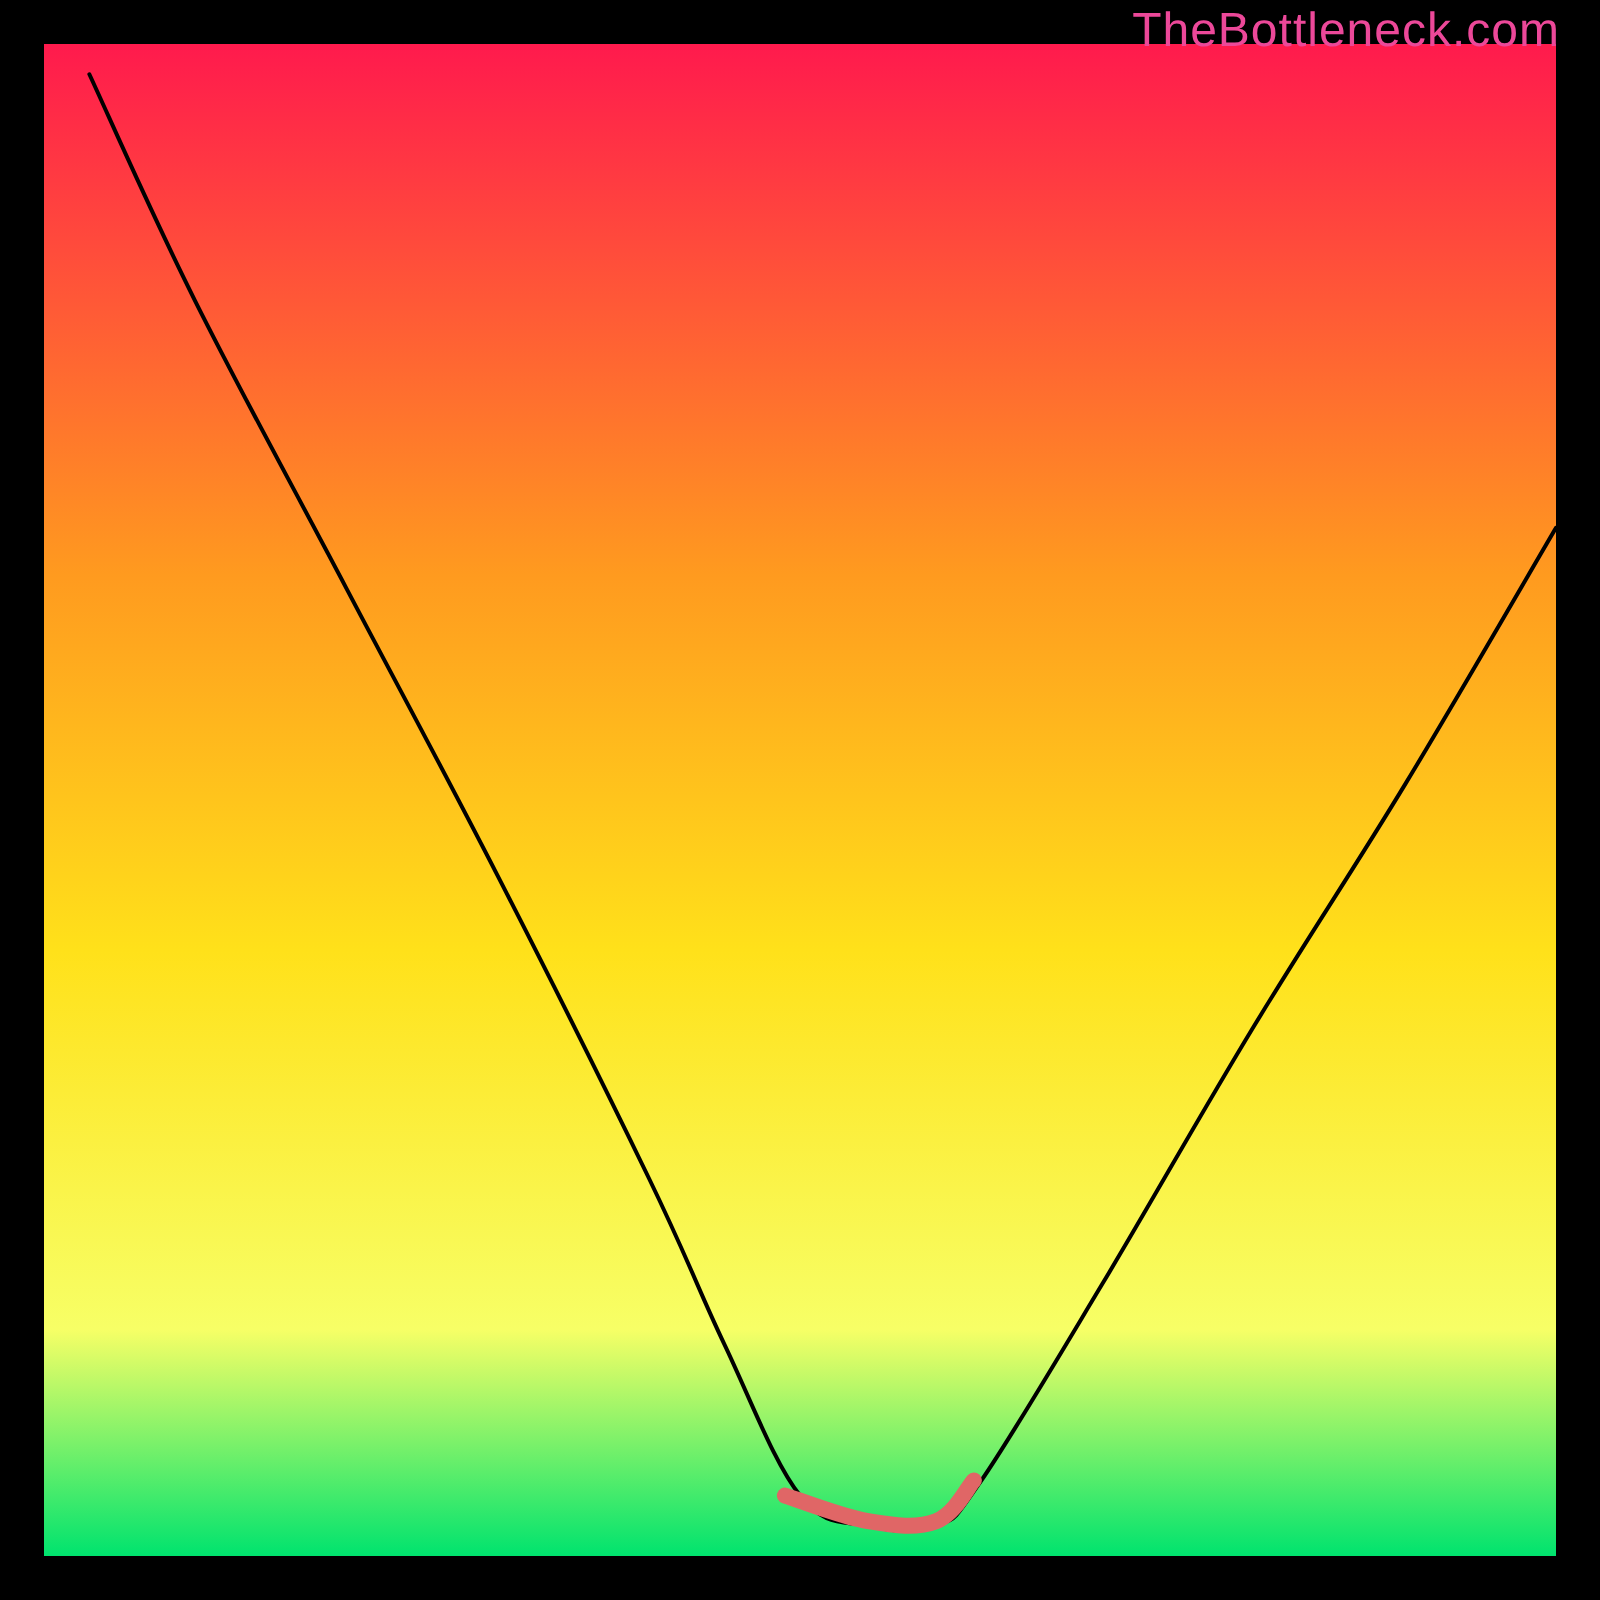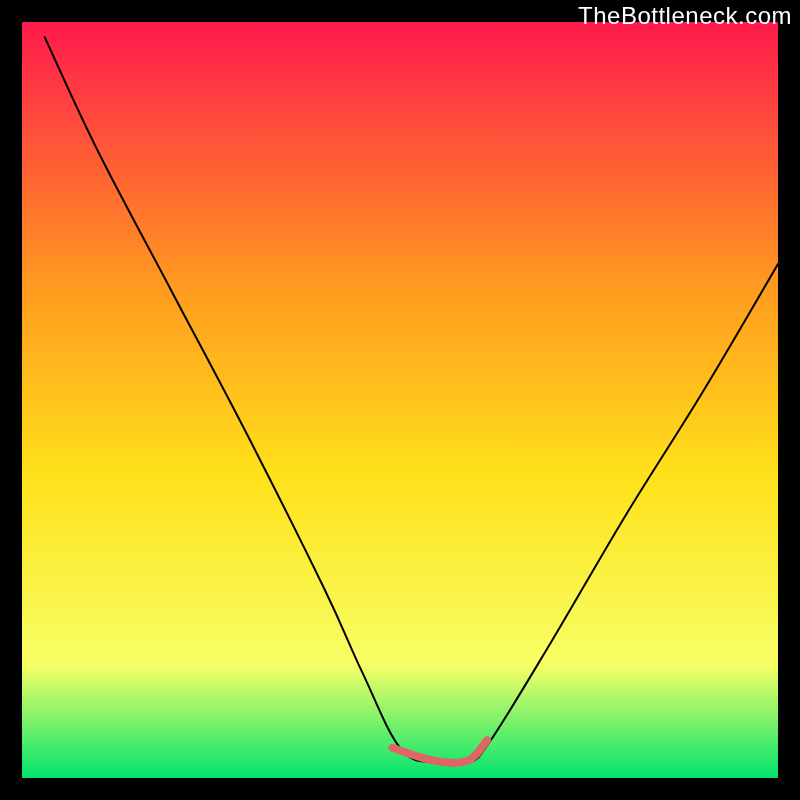--- a/index.html
+++ b/index.html
@@ -19,22 +19,22 @@
   .chart-area {
     position: absolute;
     left: 22px;
     top: 22px;
     width: 756px;
     height: 756px;
   }
   .watermark {
     position: absolute;
     top: 2px;
-    right: 8px;
-    color: #ffffff;
+    right: 20px;
+    color: #ec4899;
     font-family: Arial, Helvetica, sans-serif;
     font-size: 24px;
     letter-spacing: 0.5px;
   }
 </style>
 </head>
 <body>
 
 <div class="stage">
 

